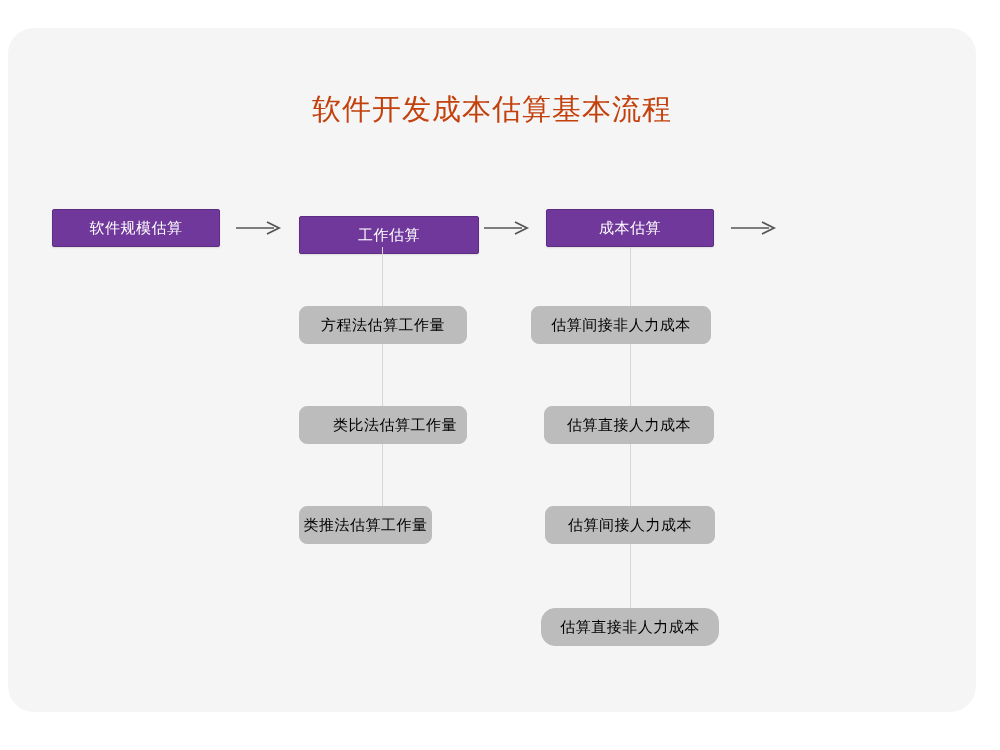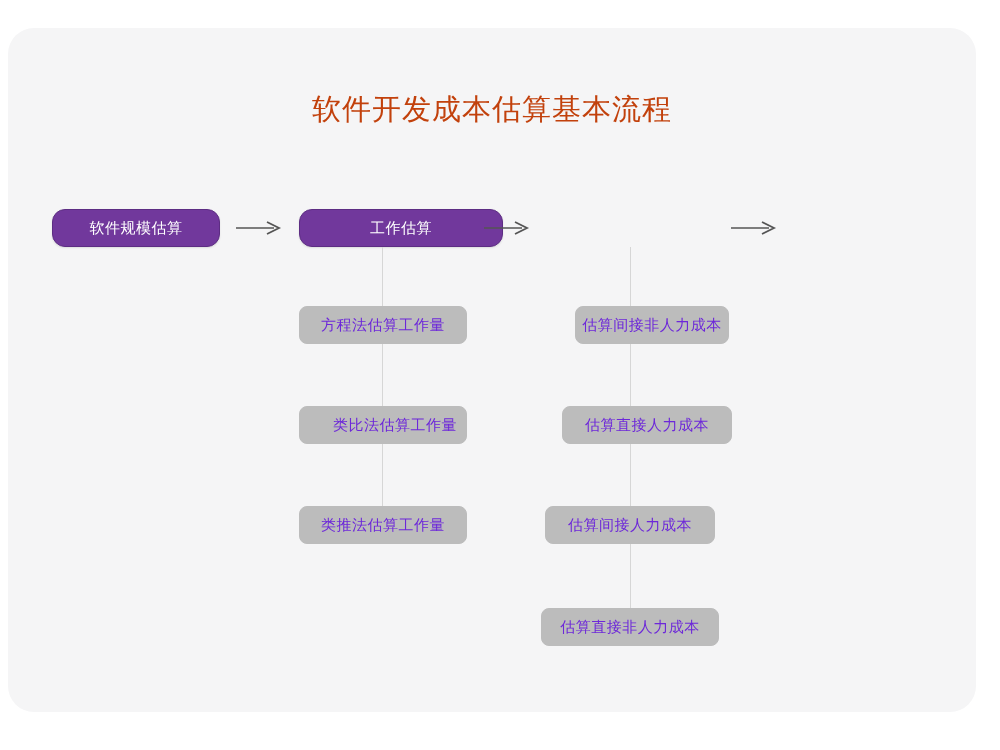--- a/index.html
+++ b/index.html
@@ -37,39 +37,39 @@
     white-space: nowrap;
   }
 
   
   .node {
     position: absolute;
     box-sizing: border-box;
     display: flex;
     align-items: center;
     justify-content: center;
-    border-radius: 13px;
+    border-radius: 2px;
     white-space: nowrap;
   }
 
   .node-primary {
     height: 38px;
     background: #71389c;
     border: 1px solid #5d2d83;
     color: #ffffff;
     font-size: 15px;
     letter-spacing: 0.5px;
     box-shadow: 0 1px 2px rgba(0,0,0,0.10);
   }
 
   .node-secondary {
     height: 38px;
     background: #bcbcbc;
     border: 1px solid #bcbcbc;
-    color: #6d28d9;
+    color: #000000;
     font-size: 15px;
     letter-spacing: 0.5px;
     border-radius: 8px;
   }
 
   
   .spine {
     position: absolute;
     width: 1px;
     background: #d6d6d6;
@@ -79,39 +79,39 @@
   .arrow {
     position: absolute;
     height: 20px;
     display: flex;
     align-items: center;
   }
   .arrow svg { display: block; }
 
   
   #n-scale   { left: 44px;  top: 181px; width: 168px; }
-  #n-effort  { left: 291px; top: 181px; width: 204px; }
+  #n-effort  { left: 291px; top: 188px; width: 180px; }
   #n-cost    { left: 538px; top: 181px; width: 168px; }
   #n-final   { left: 785px; top: 181px; width: 170px; }
 
   #a-1 { left: 228px; top: 190px; width: 46px; }
   #a-2 { left: 476px; top: 190px; width: 46px; }
   #a-3 { left: 723px; top: 190px; width: 46px; }
 
   #spine-effort { left: 374px; top: 219px; height: 280px; }
   #spine-cost   { left: 622px; top: 219px; height: 382px; }
 
   #n-eq    { left: 291px; top: 278px; width: 168px; }
   #n-ana   { left: 291px; top: 378px; width: 168px; padding-left: 24px; }
-  #n-ded   { left: 291px; top: 478px; width: 168px; }
+  #n-ded   { left: 291px; top: 478px; width: 133px; }
 
-  #n-c1 { left: 567px; top: 278px; width: 154px; }
-  #n-c2 { left: 554px; top: 378px; width: 170px; }
+  #n-c1 { left: 523px; top: 278px; width: 180px; }
+  #n-c2 { left: 536px; top: 378px; width: 170px; }
   #n-c3 { left: 537px; top: 478px; width: 170px; text-align: center; }
-  #n-c4 { left: 533px; top: 580px; width: 178px; }
+  #n-c4 { left: 533px; top: 580px; width: 178px; border-radius: 14px; }
 </style>
 </head>
 <body>
 
 <div id="diagram-card">
 
   <div id="diagram-title">软件开发成本估算基本流程</div>
 
   <div class="node node-primary" id="n-scale">
     <span>软件规模估算</span>
@@ -128,20 +128,23 @@
     <span>工作估算</span>
   </div>
 
   <div class="arrow" id="a-2">
     <svg width="46" height="16" viewBox="0 0 46 16" aria-hidden="true">
       <line x1="0" y1="8" x2="38" y2="8" stroke="#555555" stroke-width="1.6"></line>
       <polyline points="31,2 43,8 31,14" fill="none" stroke="#555555" stroke-width="1.8" stroke-linejoin="miter"></polyline>
     </svg>
   </div>
 
+  <div class="node node-primary" id="n-cost">
+    <span>成本估算</span>
+  </div>
 
   <div class="arrow" id="a-3">
     <svg width="46" height="16" viewBox="0 0 46 16" aria-hidden="true">
       <line x1="0" y1="8" x2="38" y2="8" stroke="#555555" stroke-width="1.6"></line>
       <polyline points="31,2 43,8 31,14" fill="none" stroke="#555555" stroke-width="1.8" stroke-linejoin="miter"></polyline>
     </svg>
   </div>
 
 
   <div class="spine" id="spine-effort"></div>

